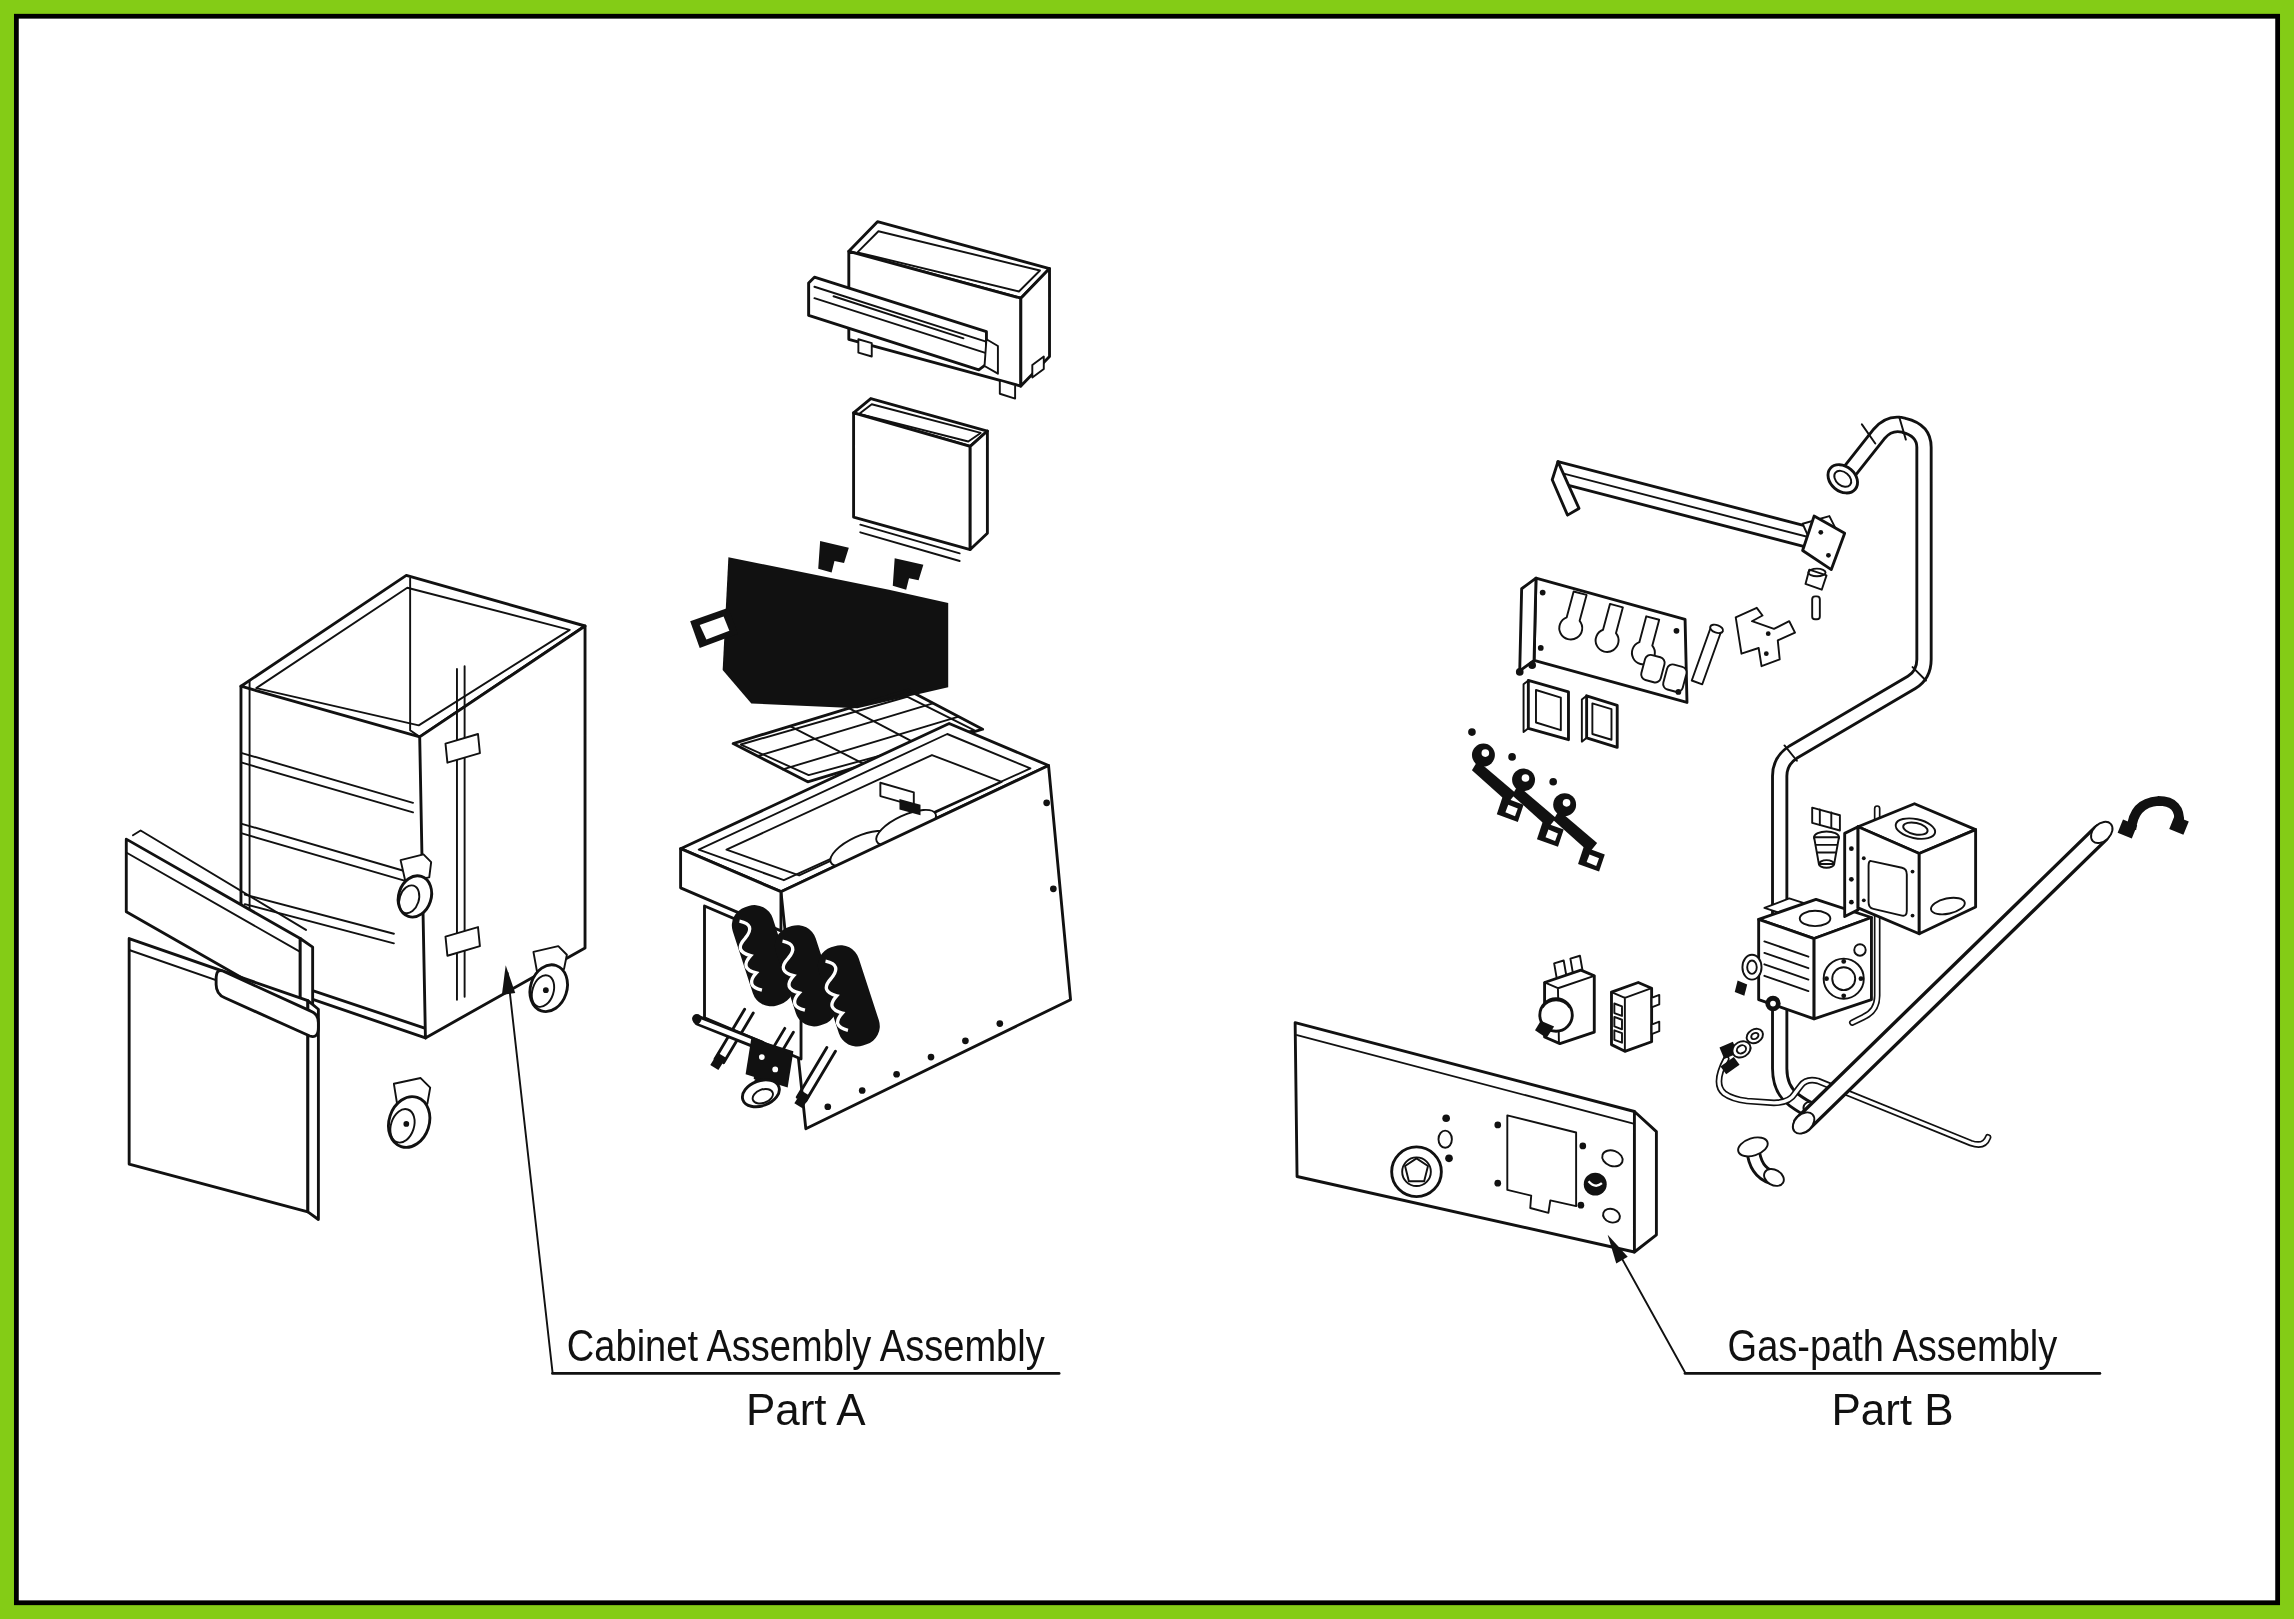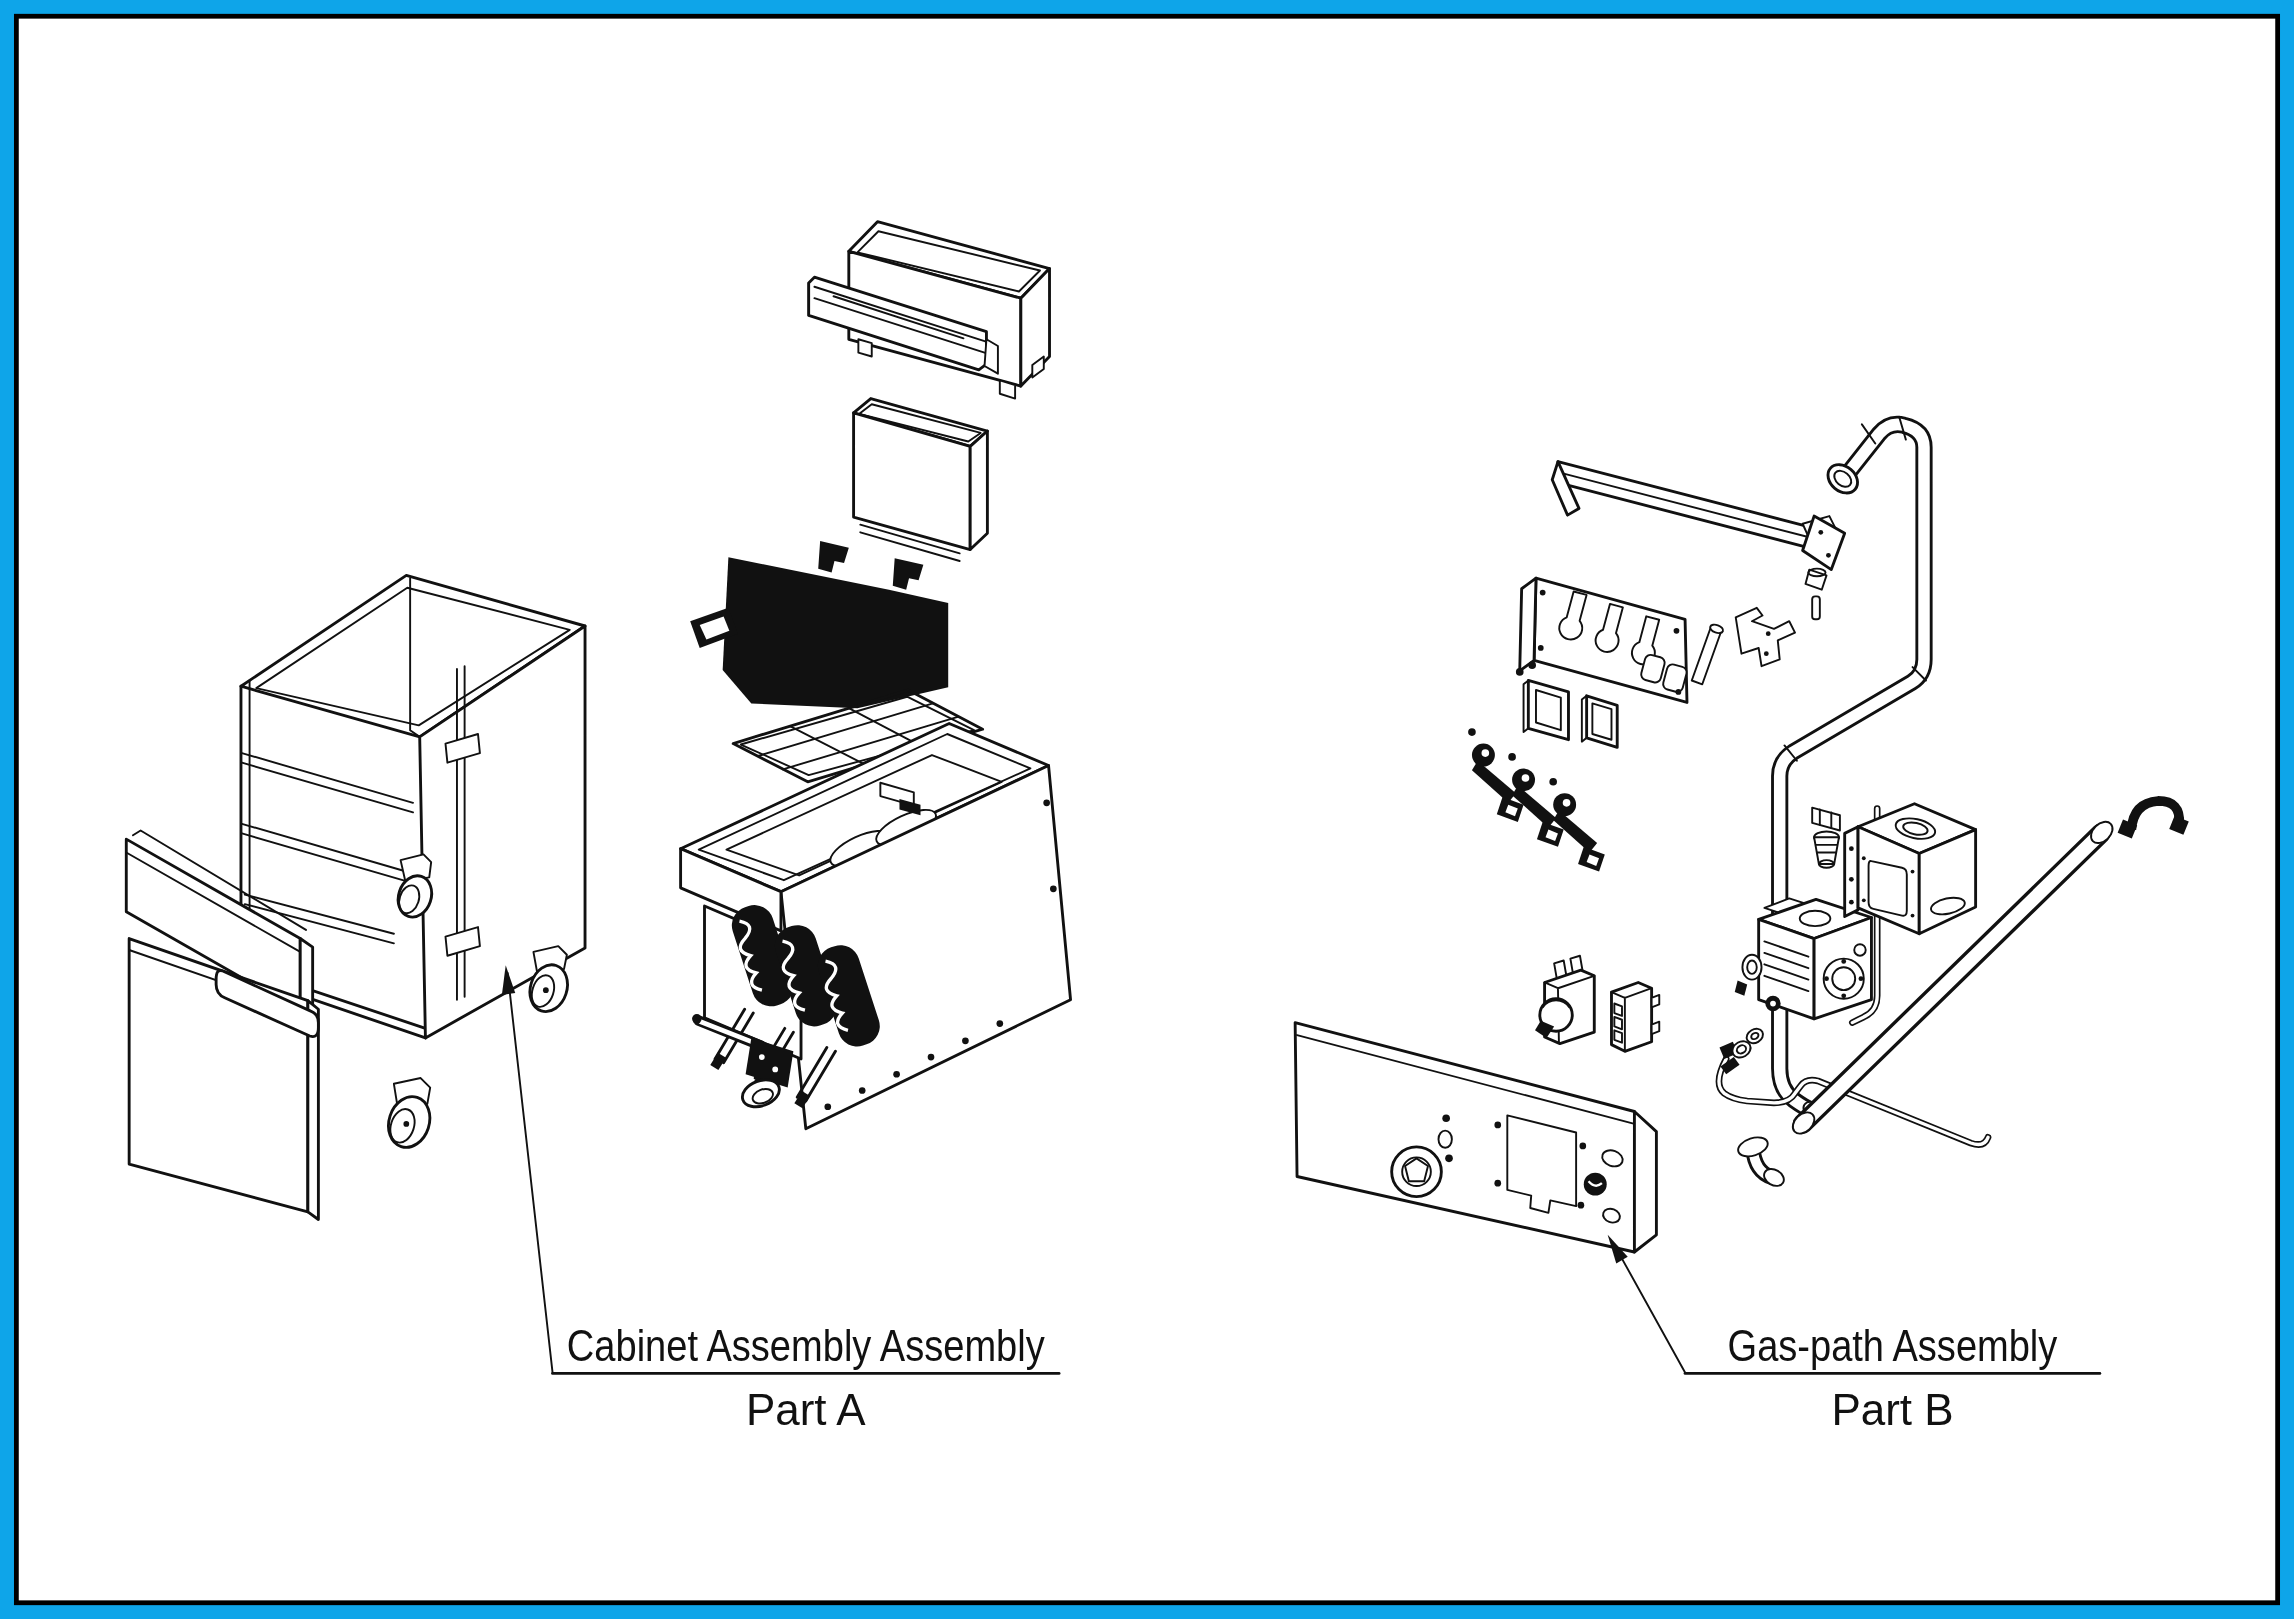--- a/index.html
+++ b/index.html
@@ -1,17 +1,17 @@
 <!DOCTYPE html>
 <html><head>
 <meta charset="utf-8">
 <style>
   html,body { margin:0; padding:0; background:#e8e8e8; }
   .page {
-    width:2294px; height:1619px; background:#0ea5e9; position:relative;
+    width:2294px; height:1619px; background:#84cc16; position:relative;
     font-family:"Liberation Sans", sans-serif;
   }
   svg { display:block; }
   
   .ln  { fill:none; stroke:#111; stroke-width:3;   stroke-linejoin:round; stroke-linecap:round; }
   .ln2 { fill:none; stroke:#111; stroke-width:2;   stroke-linejoin:round; stroke-linecap:round; }
   .wh  { fill:#fff; stroke:#111; stroke-width:3;   stroke-linejoin:round; }
   .wh2 { fill:#fff; stroke:#111; stroke-width:2;   stroke-linejoin:round; }
   .bk  { fill:#111; stroke:none; }
   .tubeO { fill:none; stroke:#111; stroke-width:18; stroke-linejoin:round; stroke-linecap:round; }

